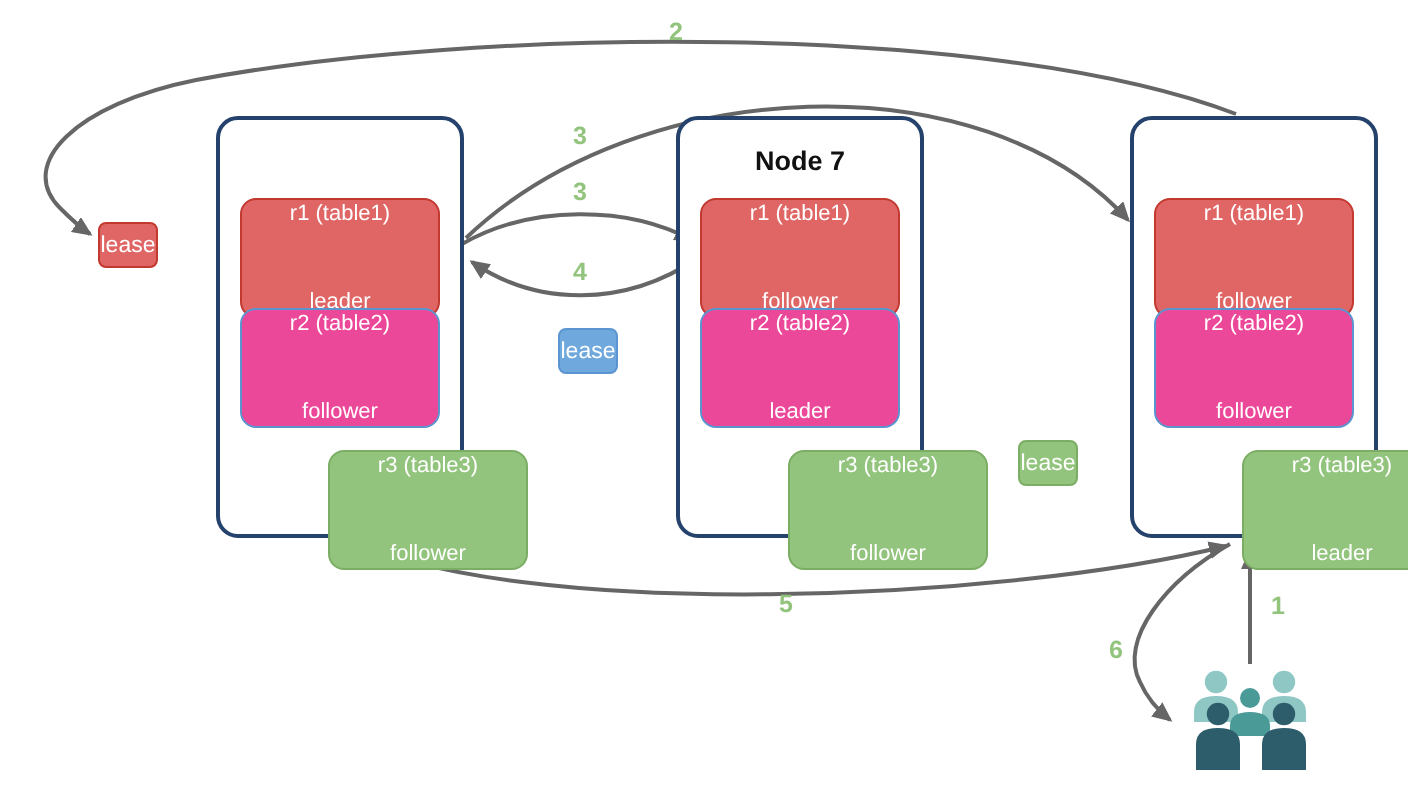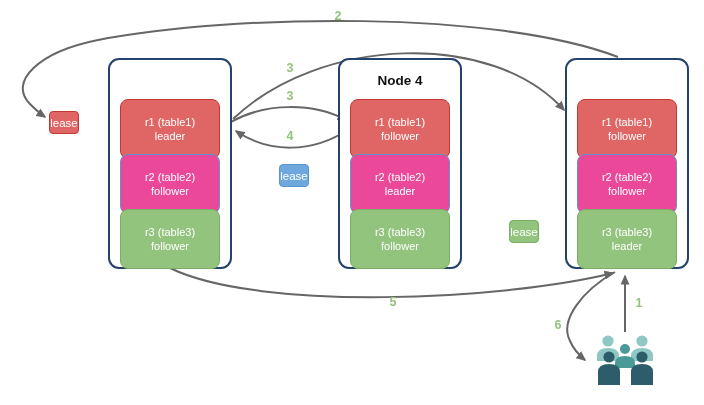--- a/index.html
+++ b/index.html
@@ -41,29 +41,29 @@
   }
   .replica {
     position: absolute;
     left: 10px;
     width: 100px;
     height: 60px;
     border-radius: 8px;
     display: flex;
     flex-direction: column;
     align-items: center;
-    justify-content: center;
+    justify-content: space-between;
     color: #ffffff;
     font-size: 11px;
     line-height: 14.5px;
     text-align: center;
   }
   .replica.r1 { top: 39px; }
   .replica.r2 { top: 94px; }
-  .replica.r3 { top: 149px; }
+  .replica.r3 { top: 165px; margin-left: 44px; }
   .replica.red   { background: #e06666; border: 1.5px solid #c2392f; }
   .replica.blue  { background: #ec4899; border: 1.5px solid #5a95cf; }
   .replica.green { background: #93c47d; border: 1.5px solid #7bae64; }
 
   .lease {
     position: absolute;
     width: 30px;
     height: 23px;
     border-radius: 4px;
     display: flex;
@@ -129,21 +129,21 @@
       <div>r2 (table2)</div>
       <div>follower</div>
     </div>
     <div class="replica r3 green">
       <div>r3 (table3)</div>
       <div>follower</div>
     </div>
   </div>
 
   <div class="node" style="left:338px">
-    <div class="node-title">Node 4</div>
+    <div class="node-title">Node 7</div>
     <div class="replica r1 red">
       <div>r1 (table1)</div>
       <div>follower</div>
     </div>
     <div class="replica r2 blue">
       <div>r2 (table2)</div>
       <div>leader</div>
     </div>
     <div class="replica r3 green">
       <div>r3 (table3)</div>

